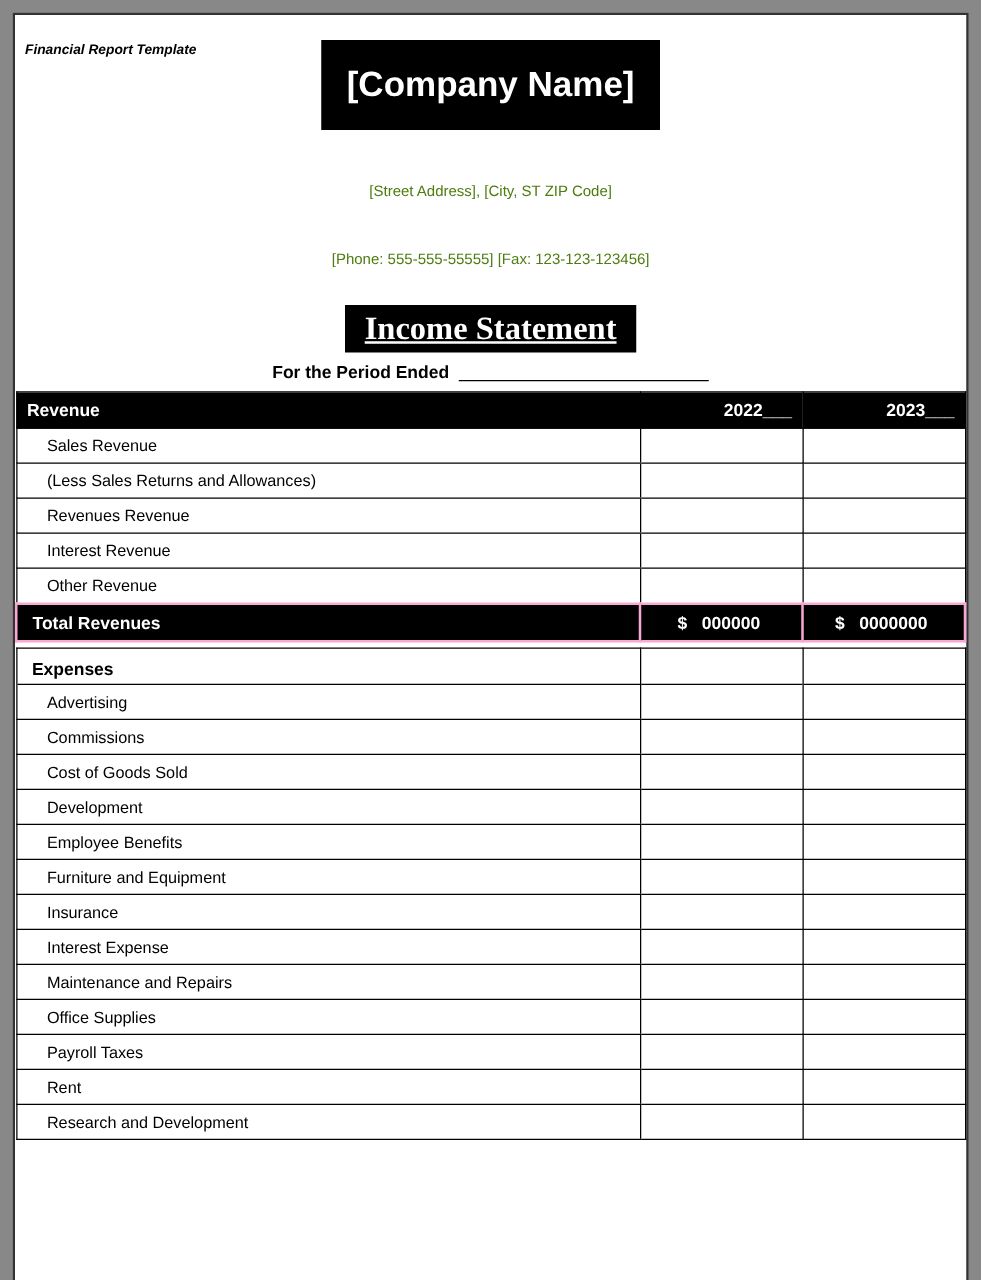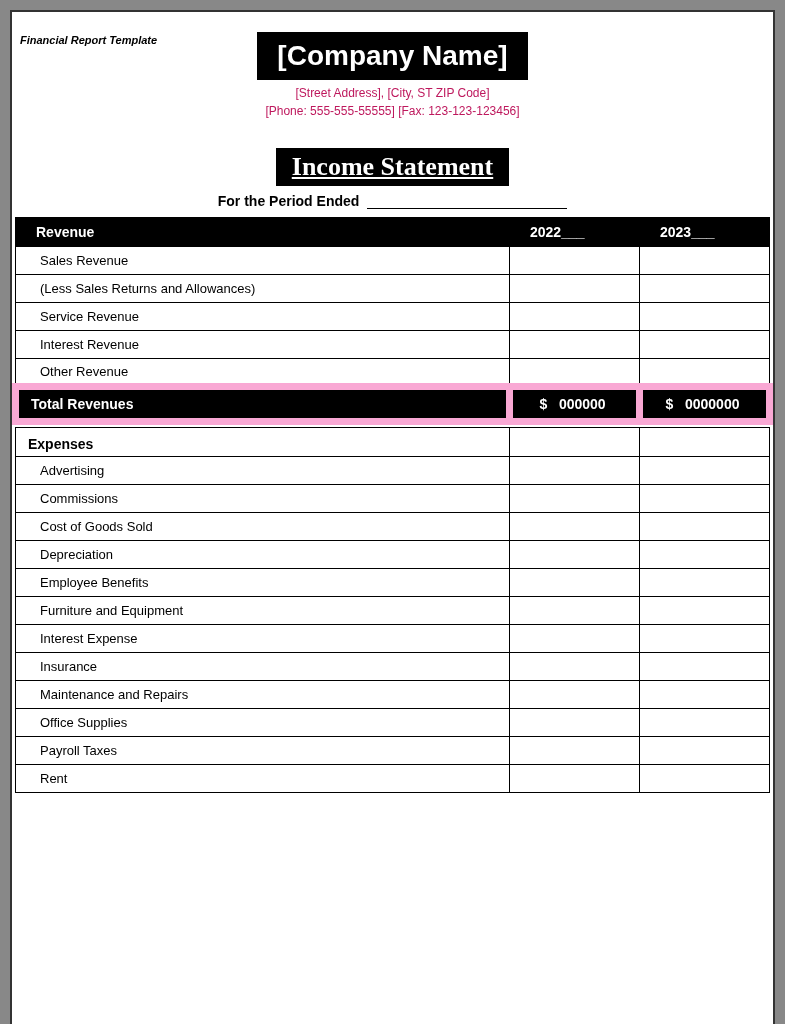--- a/index.html
+++ b/index.html
@@ -40,32 +40,33 @@
 
     .header {
       text-align: center;
       padding: 20px 20px 8px 20px;
     }
 
     .company-name-box {
       background: #000;
       color: #fff;
       display: inline-block;
-      padding: 8px 20px;
+      padding: 20px 20px;
       font-size: 28px;
       font-weight: bold;
       font-family: Arial, sans-serif;
       margin-bottom: 4px;
     }
 
     .address-line {
       font-size: 12px;
-      color: #be185d;
+      color: #4d7c0f;
       font-family: Arial, sans-serif;
       line-height: 1.5;
+      margin-top: 36px;
     }
 
     .title-box {
       background: #000;
       color: #fff;
       display: inline-block;
       padding: 4px 16px;
       font-size: 26px;
       font-weight: bold;
       font-family: 'Times New Roman', Times, serif;
@@ -97,26 +98,26 @@
     }
 
     .section-header {
       background: #000;
       color: #fff;
       font-weight: bold;
       font-size: 14px;
     }
 
     .section-header td {
-      padding: 6px 20px;
+      padding: 6px 8px;
       border: 1px solid #000;
     }
 
     .section-header .year-col {
-      text-align: left;
+      text-align: right;
       border-left: 1px solid #555;
     }
 
     .data-row td {
       border: 1px solid #000;
       padding: 4px 8px;
       height: 28px;
     }
 
     .data-row .label-col {
@@ -132,21 +133,21 @@
 
     .total-row {
       background: #000;
       color: #fff;
       font-weight: bold;
       font-size: 14px;
     }
 
     .total-row td {
       padding: 6px 12px;
-      border: 7px solid #f9a8d4;
+      border: 2px solid #f9a8d4;
     }
 
     .total-row .total-label {
       font-weight: bold;
     }
 
     .total-row .total-value {
       text-align: center;
       padding-left: 8px;
       white-space: nowrap;
@@ -206,21 +207,21 @@
       <td class="label-col">Sales Revenue</td>
       <td class="value-col"></td>
       <td class="value-col"></td>
     </tr>
     <tr class="data-row">
       <td class="label-col">(Less Sales Returns and Allowances)</td>
       <td class="value-col"></td>
       <td class="value-col"></td>
     </tr>
     <tr class="data-row">
-      <td class="label-col">Service Revenue</td>
+      <td class="label-col">Revenues Revenue</td>
       <td class="value-col"></td>
       <td class="value-col"></td>
     </tr>
     <tr class="data-row">
       <td class="label-col">Interest Revenue</td>
       <td class="value-col"></td>
       <td class="value-col"></td>
     </tr>
     <tr class="data-row">
       <td class="label-col">Other Revenue</td>
@@ -257,59 +258,64 @@
       <td class="label-col">Commissions</td>
       <td class="value-col"></td>
       <td class="value-col"></td>
     </tr>
     <tr class="data-row">
       <td class="label-col">Cost of Goods Sold</td>
       <td class="value-col"></td>
       <td class="value-col"></td>
     </tr>
     <tr class="data-row">
-      <td class="label-col">Depreciation</td>
+      <td class="label-col">Development</td>
       <td class="value-col"></td>
       <td class="value-col"></td>
     </tr>
     <tr class="data-row">
       <td class="label-col">Employee Benefits</td>
       <td class="value-col"></td>
       <td class="value-col"></td>
     </tr>
     <tr class="data-row">
       <td class="label-col">Furniture and Equipment</td>
       <td class="value-col"></td>
       <td class="value-col"></td>
     </tr>
     <tr class="data-row">
+      <td class="label-col">Insurance</td>
+      <td class="value-col"></td>
+      <td class="value-col"></td>
+    </tr>
+    <tr class="data-row">
       <td class="label-col">Interest Expense</td>
       <td class="value-col"></td>
       <td class="value-col"></td>
     </tr>
     <tr class="data-row">
-      <td class="label-col">Insurance</td>
-      <td class="value-col"></td>
-      <td class="value-col"></td>
-    </tr>
-    <tr class="data-row">
       <td class="label-col">Maintenance and Repairs</td>
       <td class="value-col"></td>
       <td class="value-col"></td>
     </tr>
     <tr class="data-row">
       <td class="label-col">Office Supplies</td>
       <td class="value-col"></td>
       <td class="value-col"></td>
     </tr>
     <tr class="data-row">
       <td class="label-col">Payroll Taxes</td>
       <td class="value-col"></td>
       <td class="value-col"></td>
     </tr>
     <tr class="data-row">
       <td class="label-col">Rent</td>
+      <td class="value-col"></td>
+      <td class="value-col"></td>
+    </tr>
+    <tr class="data-row">
+      <td class="label-col">Research and Development</td>
       <td class="value-col"></td>
       <td class="value-col"></td>
     </tr>
   </tbody>
     </table>
 </div>
 
 </body></html>

